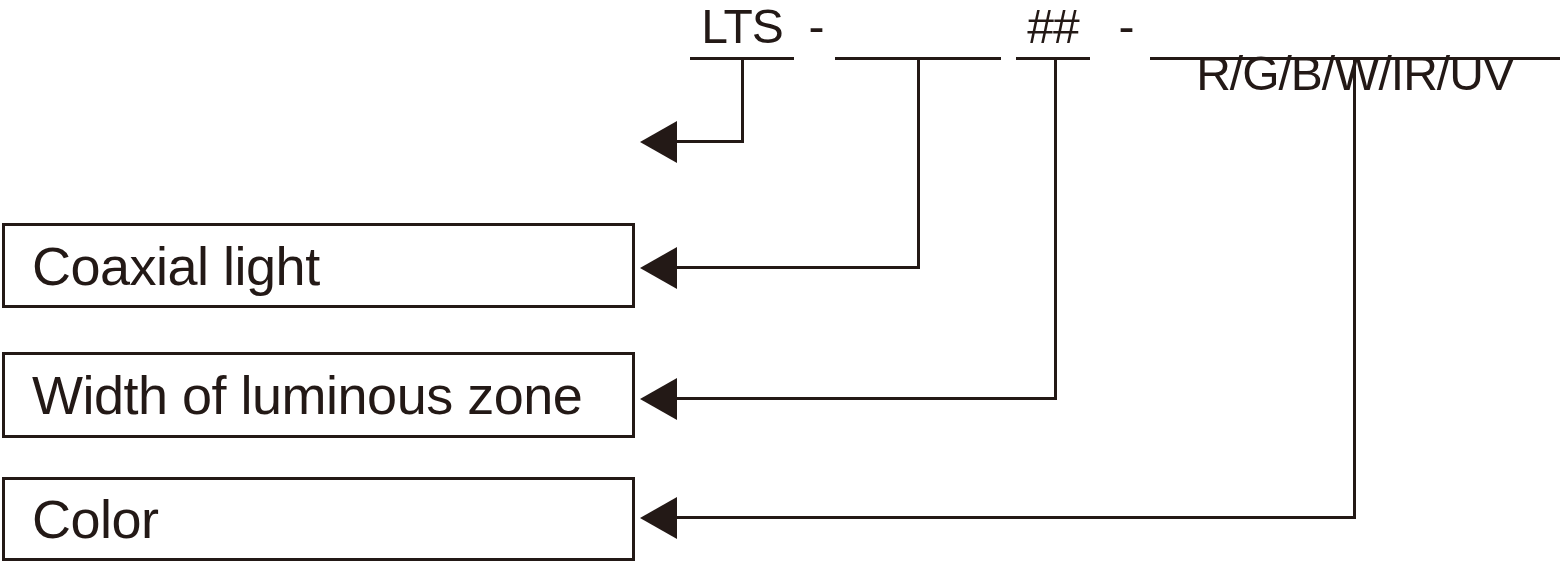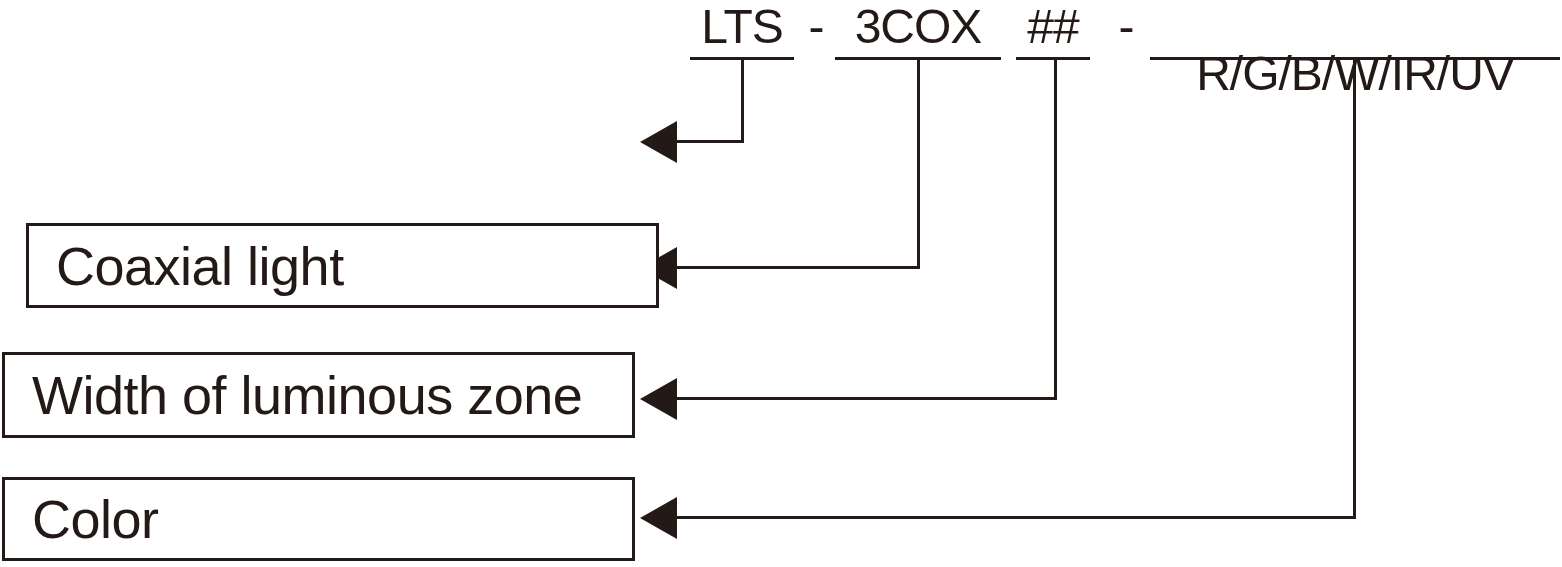--- a/index.html
+++ b/index.html
@@ -80,32 +80,31 @@
     align-items:center;
   }
   .lbox span{
     font-size:54px;
     letter-spacing:-0.5px;
     padding-left:27px;
     white-space:nowrap;
     color:var(--ink);
   }
   .b-1{top:96px;}
-  .b-2{top:223px;margin-left:24px;}
+  .b-2{top:223px;}
   .b-3{top:352px;height:86px;}
   .b-4{top:477px;height:84px;}
 </style>
 </head>
 <body>
 
 <div class="stage">
 
   <span class="seg seg-lts">LTS</span>
   <span class="seg dash-1">-</span>
-  <span class="seg seg-3cox">3COX</span>
   <span class="seg seg-hash">##</span>
   <span class="seg dash-2">-</span>
   <span class="seg seg-color">R/G/B/W/IR/UV</span>
 
   <div class="underline u-lts"></div>
   <div class="underline u-3cox"></div>
   <div class="underline u-hash"></div>
   <div class="underline u-color"></div>
 
   <div class="vline v-lts"></div>

